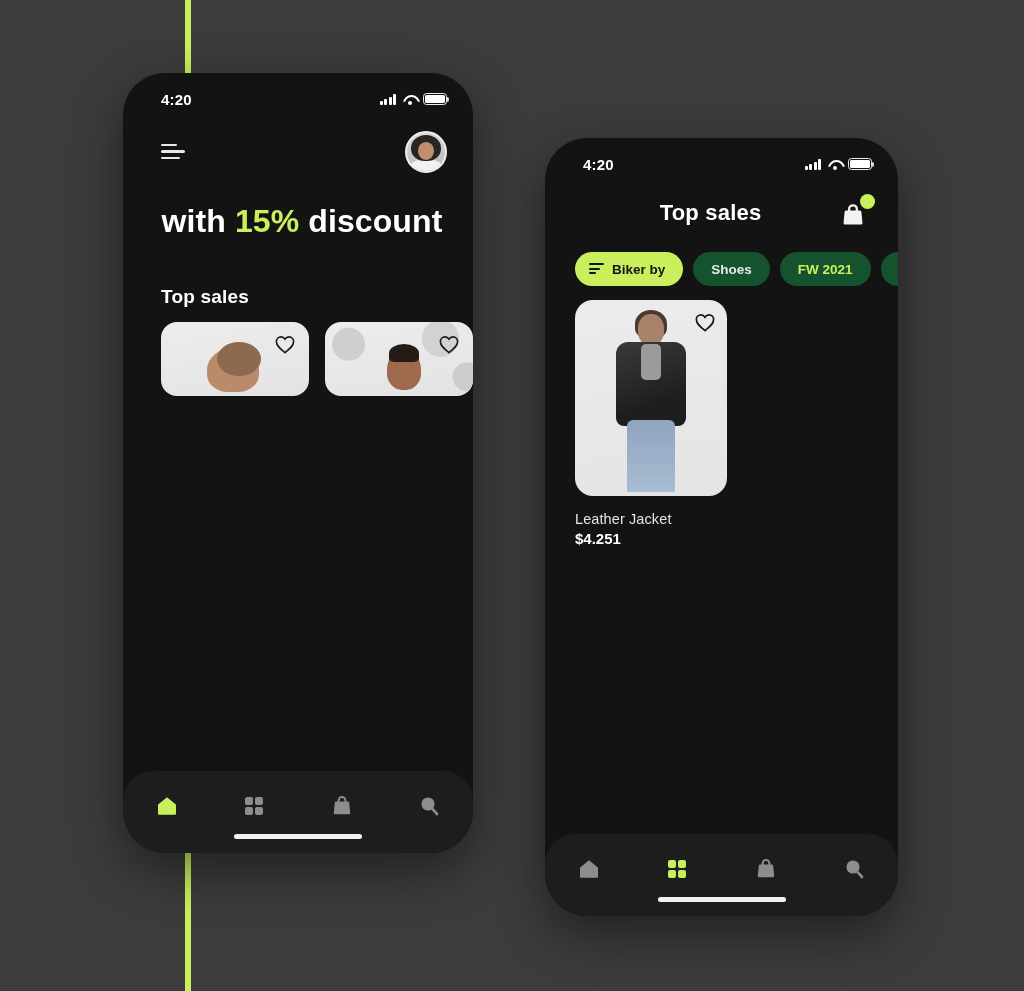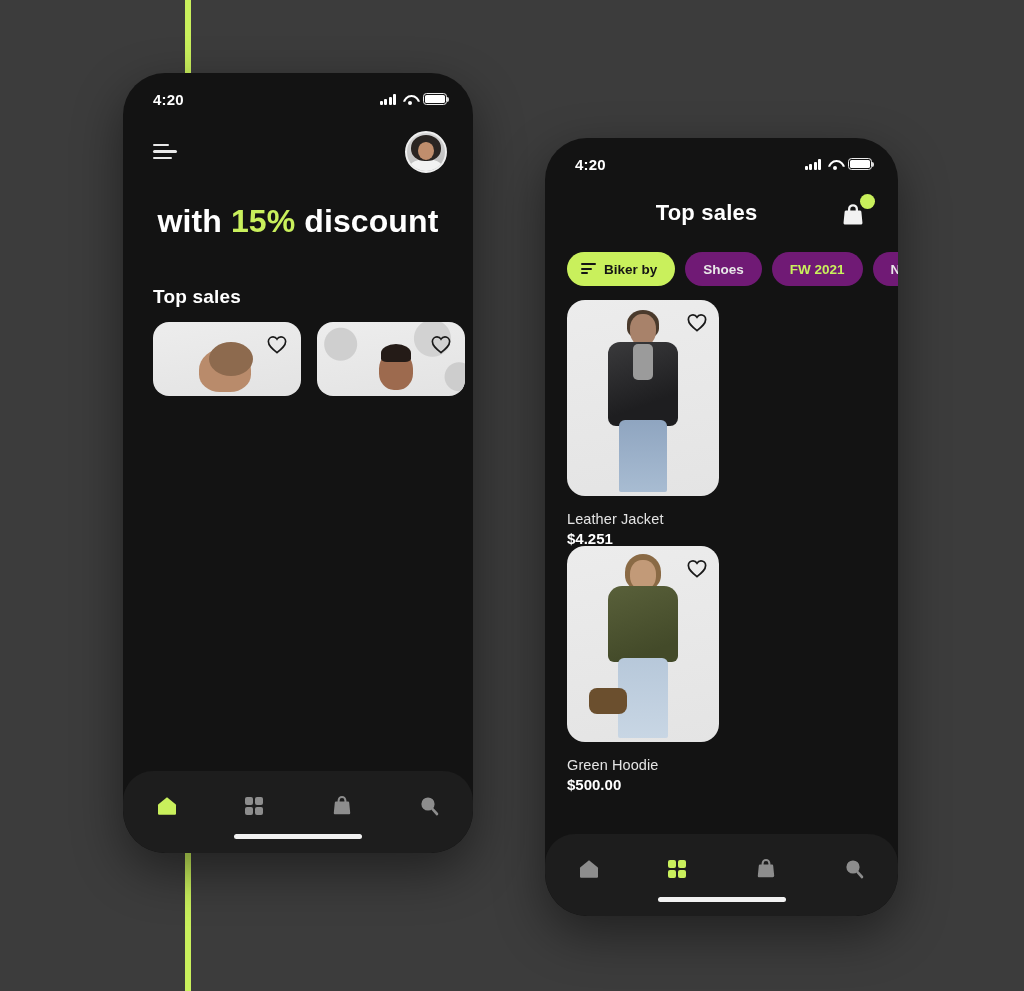--- a/index.html
+++ b/index.html
@@ -15,20 +15,21 @@
   .accent-line {
     position:absolute; left:185px; top:0; width:6px; height:991px;
     background:#c9f05c; z-index:1;
   }
 
   
   .phone {
     position:absolute; background:#131313; border-radius:42px;
     overflow:hidden; z-index:5;
     box-shadow:0 18px 50px rgba(0,0,0,.45);
+    padding-left:8px;
   }
   #phone-left  { left:123px; top:73px;  width:350px; height:780px; }
   #phone-right { left:545px; top:138px; width:353px; height:778px; }
 
   
   .statusbar {
     position:relative; height:42px; display:flex; align-items:center;
     justify-content:space-between; padding:10px 26px 0 30px;
   }
   .status-time { color:#fff; font-size:15px; font-weight:bold; letter-spacing:.2px; }
@@ -226,21 +227,21 @@
   .r-title { color:#fff; font-size:22px; font-weight:bold; flex:1; text-align:center; letter-spacing:.2px; }
   .bag-wrap { position:relative; width:34px; height:34px; cursor:pointer; }
   .bag-wrap .badge {
     position:absolute; right:-3px; top:-2px; width:15px; height:15px;
     background:#c9f05c; border-radius:50%;
   }
   .bag-wrap svg { width:28px; height:28px; position:absolute; left:1px; bottom:1px; }
 
   .chips { display:flex; gap:10px; padding:22px 0 0 22px; }
   .chip {
-    height:34px; border-radius:18px; background:#701a75; color:#e8e8e8;
+    height:34px; border-radius:18px; background:#14532d; color:#e8e8e8;
     font-size:13.5px; font-weight:bold; display:flex; align-items:center;
     padding:0 18px; white-space:nowrap; cursor:pointer; flex-shrink:0;
     font-family:"Liberation Sans", sans-serif;
   }
   .chip.accent { background:#c9f05c; color:#141414; gap:8px; padding-left:14px; }
   .chip.lime-text { color:#c9f05c; }
   .sort-icon { width:15px; height:12px; display:flex; flex-direction:column; gap:2.6px; }
   .sort-icon i { display:block; height:2px; background:#141414; border-radius:1px; }
   .sort-icon i:nth-child(1){ width:15px; }
   .sort-icon i:nth-child(2){ width:11px; }
@@ -449,38 +450,20 @@
             <svg viewBox="0 0 24 22">
                 <path d="M12 20.5C7 16.5 2.5 13 2.5 8.3 2.5 5.4 4.8 3.2 7.6 3.2c1.9 0 3.5 1 4.4 2.5.9-1.5 2.5-2.5 4.4-2.5 2.8 0 5.1 2.2 5.1 5.1 0 4.7-4.5 8.2-9.5 12.2z" fill="none" stroke="#1a1a1a" stroke-width="1.9"></path>
               </svg>
           </div>
         </div>
         <div class="pname">Leather Jacket</div>
         <div class="pprice">$4.251</div>
       </div>
 
 
-      <div class="prod" style="left:22px; top:260px;">
-        <div class="pimg">
-          <div class="fig f3">
-              <span class="hair"></span>
-              <span class="head"></span>
-              <span class="torso"></span>
-              <span class="legs"></span>
-              <span class="bag"></span>
-            </div>
-          <div class="heart-btn">
-            <svg viewBox="0 0 24 22">
-                <path d="M12 20.5C7 16.5 2.5 13 2.5 8.3 2.5 5.4 4.8 3.2 7.6 3.2c1.9 0 3.5 1 4.4 2.5.9-1.5 2.5-2.5 4.4-2.5 2.8 0 5.1 2.2 5.1 5.1 0 4.7-4.5 8.2-9.5 12.2z" fill="none" stroke="#1a1a1a" stroke-width="1.9"></path>
-              </svg>
-          </div>
-        </div>
-        <div class="pname">Green Hoodie</div>
-        <div class="pprice">$500.00</div>
-      </div>
 
     </div>
 
     <div class="navbar">
       <div class="nav-item">
         <svg viewBox="0 0 24 24" fill="#8d8d8d">
             <path d="M12 3.2 3.4 10.2c-.3.3-.4.6-.4 1v8.3c0 .8.6 1.3 1.3 1.3h15.4c.7 0 1.3-.5 1.3-1.3v-8.3c0-.4-.1-.7-.4-1L12 3.2z"></path>
           </svg>
       </div>
       <div class="nav-item">

